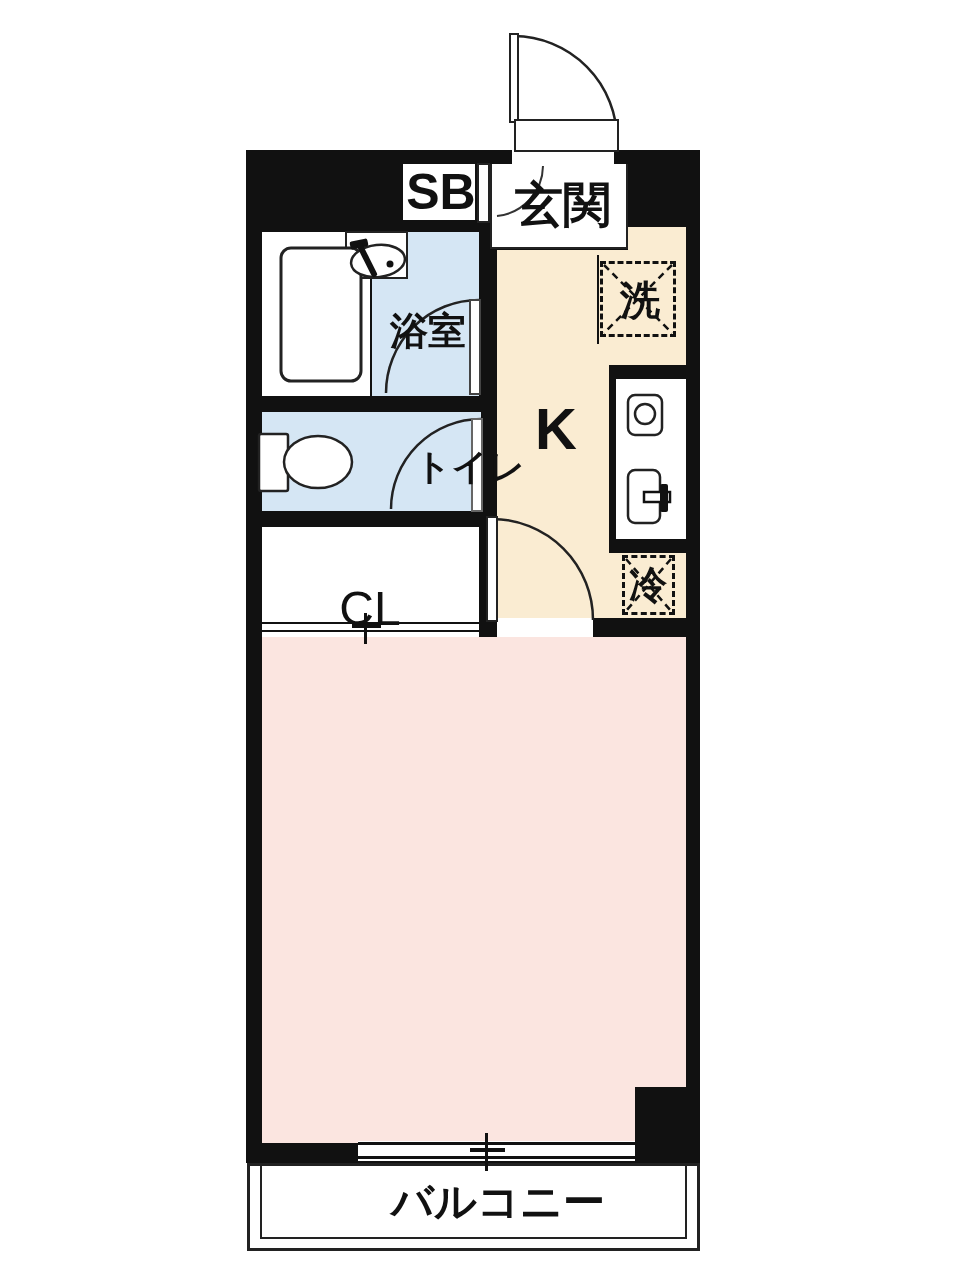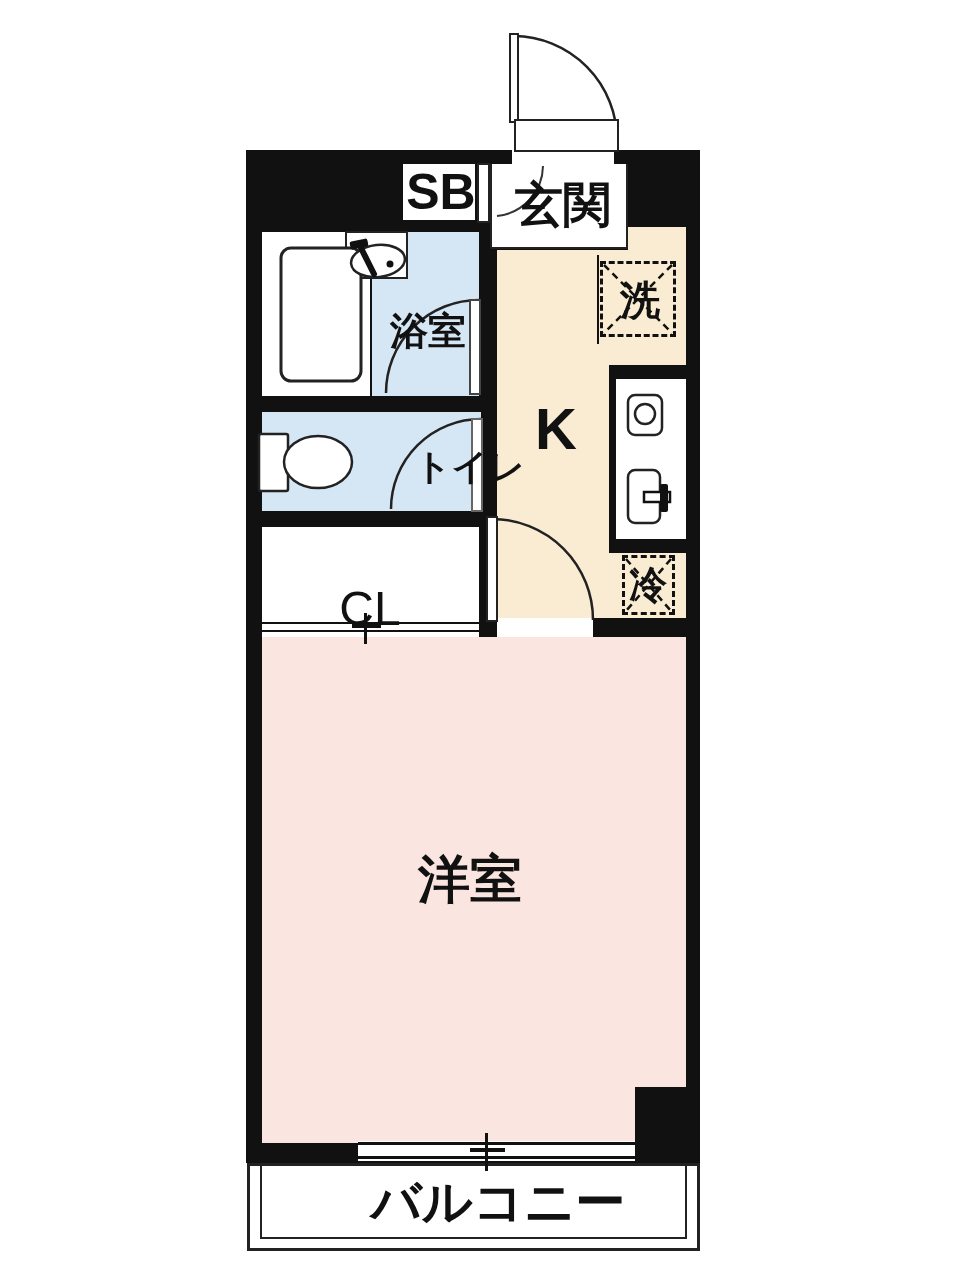--- a/index.html
+++ b/index.html
@@ -58,21 +58,21 @@
   .lbl{position:absolute;transform:translate(-50%,-50%);color:#111;z-index:5;white-space:nowrap;line-height:1;}
   .lbl-sb{left:441px;top:192px;font-size:50px;font-weight:bold;text-align:right;}
   .lbl-genkan{left:563px;top:205px;font-size:48px;font-weight:600;}
   .lbl-bath{left:428px;top:331px;font-size:38px;font-weight:600;}
   .lbl-toilet{left:424px;top:467px;font-size:36px;font-weight:600;margin-left:46px;}
   .lbl-cl{left:370px;top:572px;font-size:48px;font-weight:normal;margin-top:37px;}
   .lbl-k{left:556px;top:429px;font-size:58px;font-weight:bold;}
   .lbl-washer{left:640px;top:300px;font-size:40px;font-weight:600;}
   .lbl-fridge{left:648px;top:585px;font-size:38px;font-weight:600;}
   .lbl-room{left:470px;top:879px;font-size:52px;font-weight:600;}
-  .lbl-balcony{left:498px;top:1202px;font-size:50px;font-weight:600;}
+  .lbl-balcony{left:498px;top:1202px;font-size:42px;font-weight:600;}
 </style>
 </head>
 <body>
 
 <div class="canvas">
 
   <div class="abs base"></div>
 
   <div class="abs fill sb-box"></div>
   <div class="abs fill sb-strip"></div>
@@ -153,16 +153,15 @@
   </svg>
 
   <div class="lbl lbl-sb">SB</div>
   <div class="lbl lbl-genkan">玄関</div>
   <div class="lbl lbl-bath">浴室</div>
   <div class="lbl lbl-toilet">トイレ</div>
   <div class="lbl lbl-cl">CL</div>
   <div class="lbl lbl-k">K</div>
   <div class="lbl lbl-washer">洗</div>
   <div class="lbl lbl-fridge">冷</div>
-  <div class="lbl lbl-room">洋室</div>
   <div class="lbl lbl-balcony">バルコニー</div>
 
 </div>
 
 </body></html>

